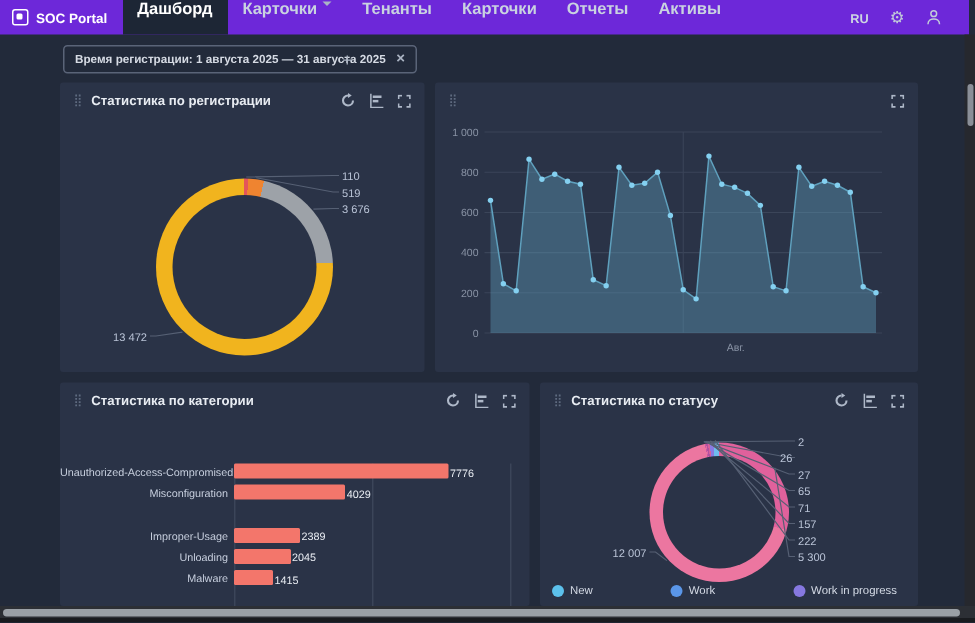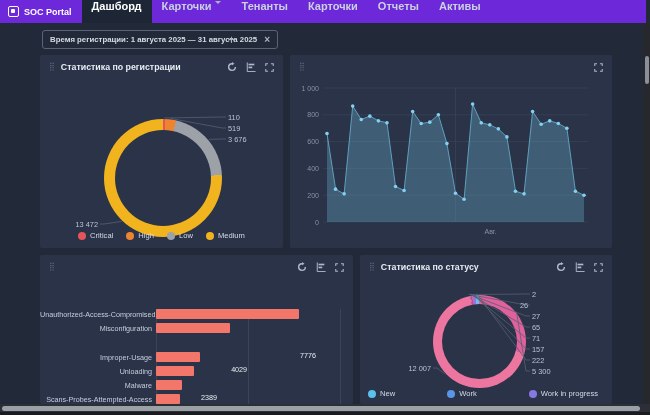--- a/index.html
+++ b/index.html
@@ -57,21 +57,21 @@
   #legend-priority { left:0; right:0; bottom:8px; justify-content:center; gap:13px; }
   #legend-status { left:8px; right:4px; bottom:6px; justify-content:space-between; padding-right:10px; }
   .legend-item { display:flex; align-items:center; gap:4px; font-size:7.6px; color:#d5dbe6; cursor:pointer; white-space:nowrap; }
   .legend-dot { width:8px; height:8px; border-radius:50%; flex:0 0 auto; }
   
   .bars-area { position:absolute; left:0; top:30px; right:0; bottom:0; }
   .bar-grid { position:absolute; top:0; bottom:0; width:1px; background:#3b4559; }
   .bar-row { position:absolute; left:0; right:0; height:10px; }
   .bar-cat { position:absolute; left:0; width:112px; top:1px; text-align:right; font-size:7.2px; color:#c6cedd; white-space:nowrap; }
   .bar-rect { position:absolute; left:116px; top:0; height:10px; background:#f3766b; border-radius:1px; }
-  .bar-val { position:absolute; top:1.5px; font-size:7.2px; color:#e9edf3; white-space:nowrap;margin-top:40px; }
+  .bar-val { position:absolute; top:1.5px; font-size:7.2px; color:#e9edf3; white-space:nowrap; }
   
   .vscroll-track { position:absolute; right:0; top:23px; width:7px; height:381px; background:#26282e; z-index:6; }
   .vscroll-thumb { position:absolute; left:1.5px; top:33px; width:4px; height:28px; background:#8a8f98; border-radius:2px; cursor:pointer; }
   .hscroll-track { position:absolute; left:0; top:404px; width:650px; height:8px; background:#2c2f35; z-index:6; }
   .hscroll-thumb { position:absolute; left:2px; top:1.5px; width:638px; height:5px; background:#9aa0a6; border-radius:2.5px; cursor:pointer; }
   .bottom-strip { position:absolute; left:0; top:412px; width:650px; height:3px; background:#191b1f; z-index:6; }
 </style>
 </head>
 <body>
 
@@ -94,20 +94,30 @@
       <div class="nav-item">
         <span>Карточки</span>
       </div>
       <div class="nav-item">
         <span>Отчеты</span>
       </div>
       <div class="nav-item">
         <span>Активы</span>
       </div>
     </div>
+  <div class="nav-right">
+    <span class="lang">RU</span>
+    <span class="icon-btn" style="font-size:11px;">⚙</span>
+    <span class="icon-btn">
+      <svg width="11" height="11" viewBox="0 0 12 12">
+        <circle cx="6" cy="3.4" r="2.1" fill="none" stroke="currentColor" stroke-width="1.1"></circle>
+        <path d="M1.8 11 C1.8 8.4 4 7.2 6 7.2 C8 7.2 10.2 8.4 10.2 11" fill="none" stroke="currentColor" stroke-width="1.1"></path>
+      </svg>
+    </span>
+  </div>
 </div>
 
 <div class="filter-bar">
   <div class="chip">
     <span>Время регистрации: 1 августа 2025 — 31 августа 2025</span>
     <span class="chip-close">×</span>
   </div>
   <div class="add-filter">+</div>
 </div>
 
@@ -143,38 +153,20 @@
         <svg class="leaders" width="243" height="169">
           <polyline points="124.16629384237727,39.011336415342335 182,38 186,38" fill="none" stroke="#566074" stroke-width="0.8"></polyline>
           <polyline points="130.8136121070461,39.510946672176544 182,49 186,49" fill="none" stroke="#566074" stroke-width="0.8"></polyline>
           <polyline points="168.93501335499678,60.399811553876226 182,60 186,60" fill="none" stroke="#566074" stroke-width="0.8"></polyline>
           <polyline points="81.6303871963038,142.45750955211602 64,145 60,145" fill="none" stroke="#566074" stroke-width="0.8"></polyline>
         </svg>
         <span class="pie-label" style="left: 188px; top: 35px;">110</span>
         <span class="pie-label" style="left: 188px; top: 46px;">519</span>
         <span class="pie-label" style="left: 188px; top: 57px;">3 676</span>
         <span class="pie-label" style="right: 185px; top: 142px;">13 472</span>
-      </div>
-    <div class="legend" id="legend-priority">
-        <span class="legend-item">
-          <span class="legend-dot" style="background: rgb(228, 85, 90);"></span>
-          <span>Critical</span>
-        </span>
-        <span class="legend-item">
-          <span class="legend-dot" style="background: rgb(239, 132, 48);"></span>
-          <span>High</span>
-        </span>
-        <span class="legend-item">
-          <span class="legend-dot" style="background: rgb(157, 162, 168);"></span>
-          <span>Low</span>
-        </span>
-        <span class="legend-item">
-          <span class="legend-dot" style="background: rgb(241, 180, 30);"></span>
-          <span>Medium</span>
-        </span>
       </div>
   </div>
 </div>
 
 <div class="panel" id="panel-incidents">
   <div class="panel-header">
     <span class="drag-handle">⣿</span>
     <span class="panel-actions">
       <span class="icon-btn">
         <svg width="9" height="9" viewBox="0 0 12 12">
@@ -232,20 +224,21 @@
           <circle cx="285.43333333333334" cy="112.18" r="1.8" fill="#84d0f0"></circle>
           <circle cx="294" cy="116.2" r="1.8" fill="#84d0f0"></circle>
           <text x="200.5" y="155" text-anchor="middle" font-size="7" fill="#8892a4">Авг.</text>
         </svg></div>
   </div>
 </div>
 
 <div class="panel" id="panel-category">
   <div class="panel-header">
     <span class="drag-handle">⣿</span>
+    <span class="panel-title">Статистика по категории</span>
     <span class="panel-actions">
       <span class="icon-btn">
         <svg width="10" height="10" viewBox="0 0 12 12">
             <path d="M10 6 A4 4 0 1 1 6 2" fill="none" stroke="currentColor" stroke-width="1.7"></path>
             <path d="M6 0 L9 2 L6 4 Z" fill="currentColor"></path>
           </svg>
       </span>
       <span class="icon-btn">
         <svg width="10" height="10" viewBox="0 0 12 12">
             <path d="M1.5 0.5 V11.5 H11.5" stroke="currentColor" stroke-width="1.2" fill="none"></path>
@@ -282,25 +275,20 @@
         </div>
         <div class="bar-row" style="top: 56.8px;">
           <span class="bar-cat">Unloading</span>
           <span class="bar-rect" style="width: 37.628px; background: rgb(243, 118, 107);"></span>
           <span class="bar-val" style="left: 154.628px;">2045</span>
         </div>
         <div class="bar-row" style="top: 71px;">
           <span class="bar-cat">Malware</span>
           <span class="bar-rect" style="width: 26.036px; background: rgb(243, 118, 107);"></span>
           <span class="bar-val" style="left: 143.036px; text-align: right;">1415</span>
-        </div>
-        <div class="bar-row" style="top: 85.2px;">
-          <span class="bar-cat">Scans-Probes-Attempted-Access</span>
-          <span class="bar-rect" style="width: 24.0488px; background: rgb(243, 118, 107);"></span>
-          <span class="bar-val" style="left: 141.049px;">1307</span>
         </div>
       </div>
   </div>
 </div>
 
 <div class="panel" id="panel-status">
   <div class="panel-header">
     <span class="drag-handle">⣿</span>
     <span class="panel-title">Статистика по статусу</span>
     <span class="panel-actions">

